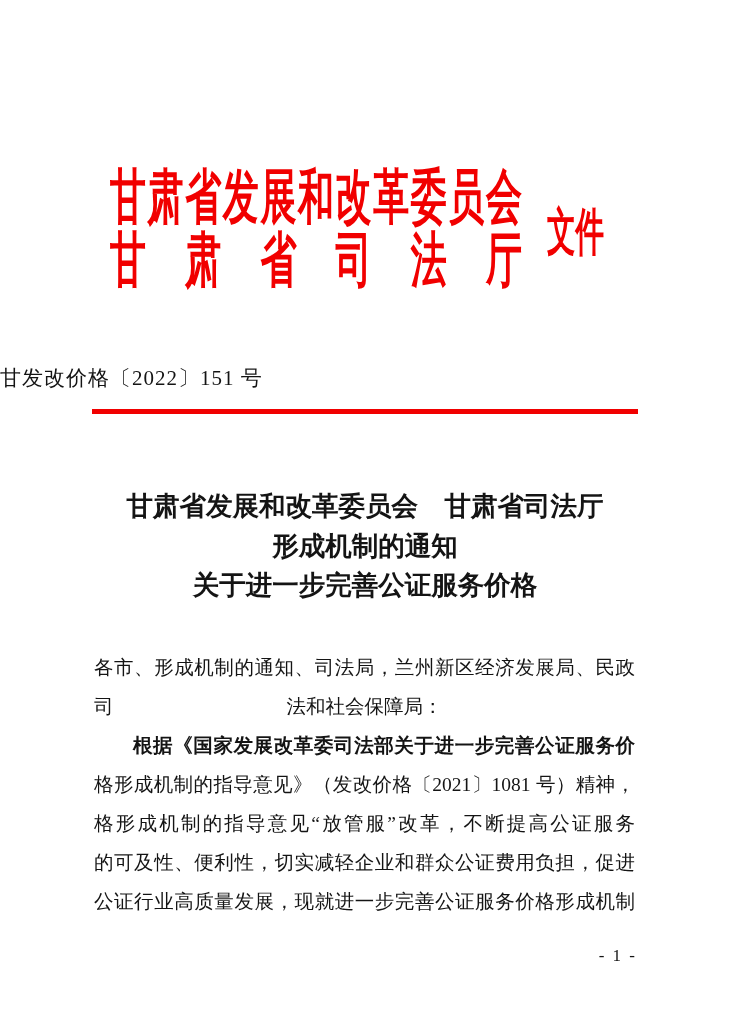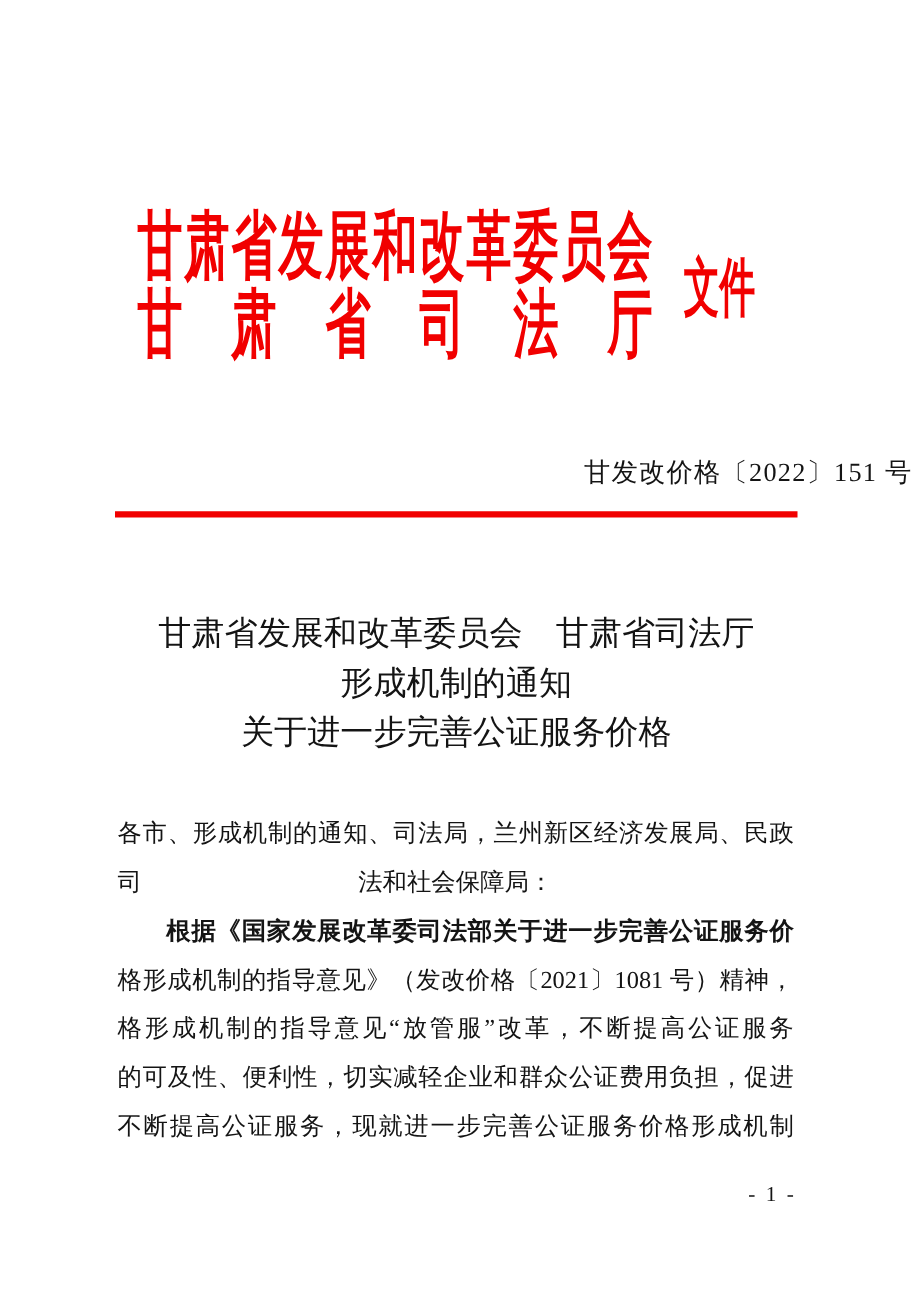--- a/index.html
+++ b/index.html
@@ -33,34 +33,34 @@
     position:absolute;left:547px;top:206px;
     font-size:30px;font-weight:700;line-height:1;
     color:var(--red);
     transform:scale(0.95,1.7);transform-origin:top left;
     white-space:nowrap;
   }
 
   
   .doc-number{
     position:absolute;top:367px;left:0;width:730px;
-    text-align:right;font-size:21px;line-height:22px;
+    text-align:left;font-size:21px;line-height:22px;
     letter-spacing:1px;
   }
 
   
   .red-rule{
     position:absolute;left:92px;top:409px;width:546px;height:5px;
     background:var(--red);
   }
 
   
   .title-block{
     position:absolute;top:487px;left:0;width:730px;
-    text-align:center;font-size:26.5px;font-weight:400;
+    text-align:center;font-size:26.5px;font-weight:700;
     line-height:39.5px;
   }
 
   
   .body-block{
     position:absolute;left:94px;top:648px;width:541px;
     font-size:19.5px;
   }
   .body-line{
     height:39px;line-height:39px;
@@ -116,18 +116,18 @@
     <div>关于进一步完善公证服务价格</div>
   </div>
 
   <div class="body-block">
       <div class="body-line line-flush">各市、形成机制的通知、司法局，兰州新区经济发展局、民政司</div>
       <div class="body-line line-left">法和社会保障局：</div>
       <div class="body-line line-flush line-indent">根据《国家发展改革委司法部关于进一步完善公证服务价</div>
       <div class="body-line line-flush">格形成机制的指导意见》（发改价格〔2021〕1081 号）精神，</div>
       <div class="body-line line-flush">格形成机制的指导意见“放管服”改革，不断提高公证服务</div>
       <div class="body-line line-flush">的可及性、便利性，切实减轻企业和群众公证费用负担，促进</div>
-      <div class="body-line line-flush">不断提高公证服务，现就进一步完善公证服务价格形成机制</div>
+      <div class="body-line line-flush">公证行业高质量发展，现就进一步完善公证服务价格形成机制</div>
     </div>
 
   <div class="footer-page">- 1 -</div>
 
 </div>
 
 </body></html>

